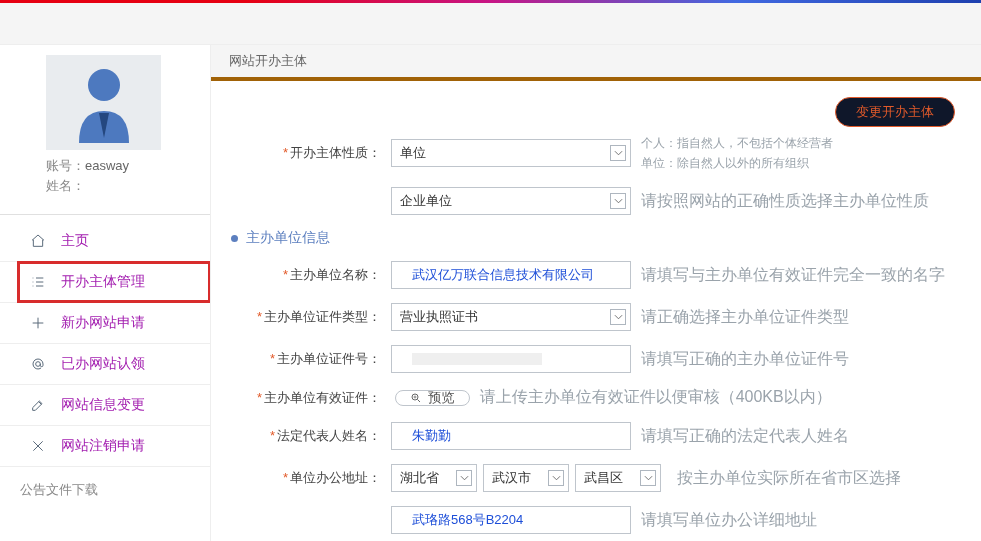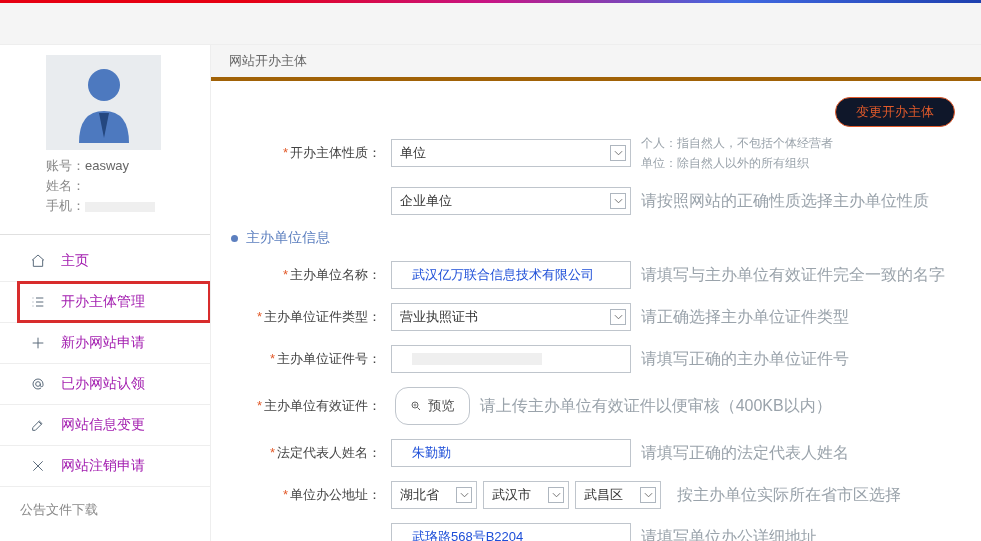--- a/index.html
+++ b/index.html
@@ -38,21 +38,21 @@
 .form-row { display:flex; align-items:center; margin-bottom:14px; }
 .form-label { width: 180px; text-align:right; padding-right:10px; color:#444; }
 .req { color:#e25a2a; margin-right:2px; }
 .hint { color:#9aa3ab; margin-left:10px; font-size:16px; }
 .hint-multi { display:inline-block; color:#9aa3ab; margin-left:10px; font-size:12px; line-height:20px; }
 .ctrl-input { width:240px; height:28px; border:1px solid #bfc5cc; padding:0 20px; background:#fff; color:#1d4ed8; font-size:13px; }
 .ctrl-select { width:240px; height:28px; border:1px solid #bfc5cc; background:#fff; display:flex; align-items:center; justify-content:space-between; padding:0 4px 0 8px; color:#333; cursor:pointer; }
 .ctrl-select .caret { width:16px; height:16px; border:1px solid #aeb6bf; display:flex; align-items:center; justify-content:center; }
 .ctrl-select .caret svg { width:9px; height:6px; }
 .small-select { width:86px; }
-.preview-btn { height:38px; border:1px solid #bfc5cc; border-radius:13px; background:#fff; padding:3px 14px; display:inline-flex; align-items:center; gap:6px; cursor:pointer; color:#555; margin-left:4px; }
+.preview-btn { height:16px; border:1px solid #bfc5cc; border-radius:13px; background:#fff; padding:3px 14px; display:inline-flex; align-items:center; gap:6px; cursor:pointer; color:#555; margin-left:4px; }
 .preview-btn svg { width:12px; height:12px; }
 .section-title { display:flex; align-items:center; margin:14px 0 14px 20px; color:#5c7fbf; font-size:14px; }
 .section-title .dot { width:7px; height:7px; border-radius:50%; background:#5c7fbf; margin-right:8px; }
 .mask-val { display:inline-block; width:130px; height:12px; background:#efefef; vertical-align:middle; }
 .row-shift { margin-left:190px; }
 .addr-row .ctrl-select { margin-right:6px; }
 </style>
 </head>
 <body>
 
@@ -66,21 +66,20 @@
       <div class="avatar-box">
         <svg viewBox="0 0 70 80">
             <circle cx="35" cy="22" r="16" fill="#4d79bf"></circle>
             <path d="M10 80 Q10 48 35 48 Q60 48 60 80 Z" fill="#4d79bf"></path>
             <path d="M30 50 L35 75 L40 50 Z" fill="#24477f"></path>
           </svg>
       </div>
       <div class="user-info">
         <div><span>账号：</span><span class="val">easway</span></div>
         <div><span>姓名：</span></div>
-        <div><span>手机：</span><span class="mask"></span></div>
       </div>
     </div>
     <div class="divider"></div>
 
     <div class="nav-item">
       <span class="ico">
           <svg viewBox="0 0 24 24">
             <path d="M3 11 L12 3 L21 11 M5 10 V20 H19 V10"></path>
           </svg>
         </span>

